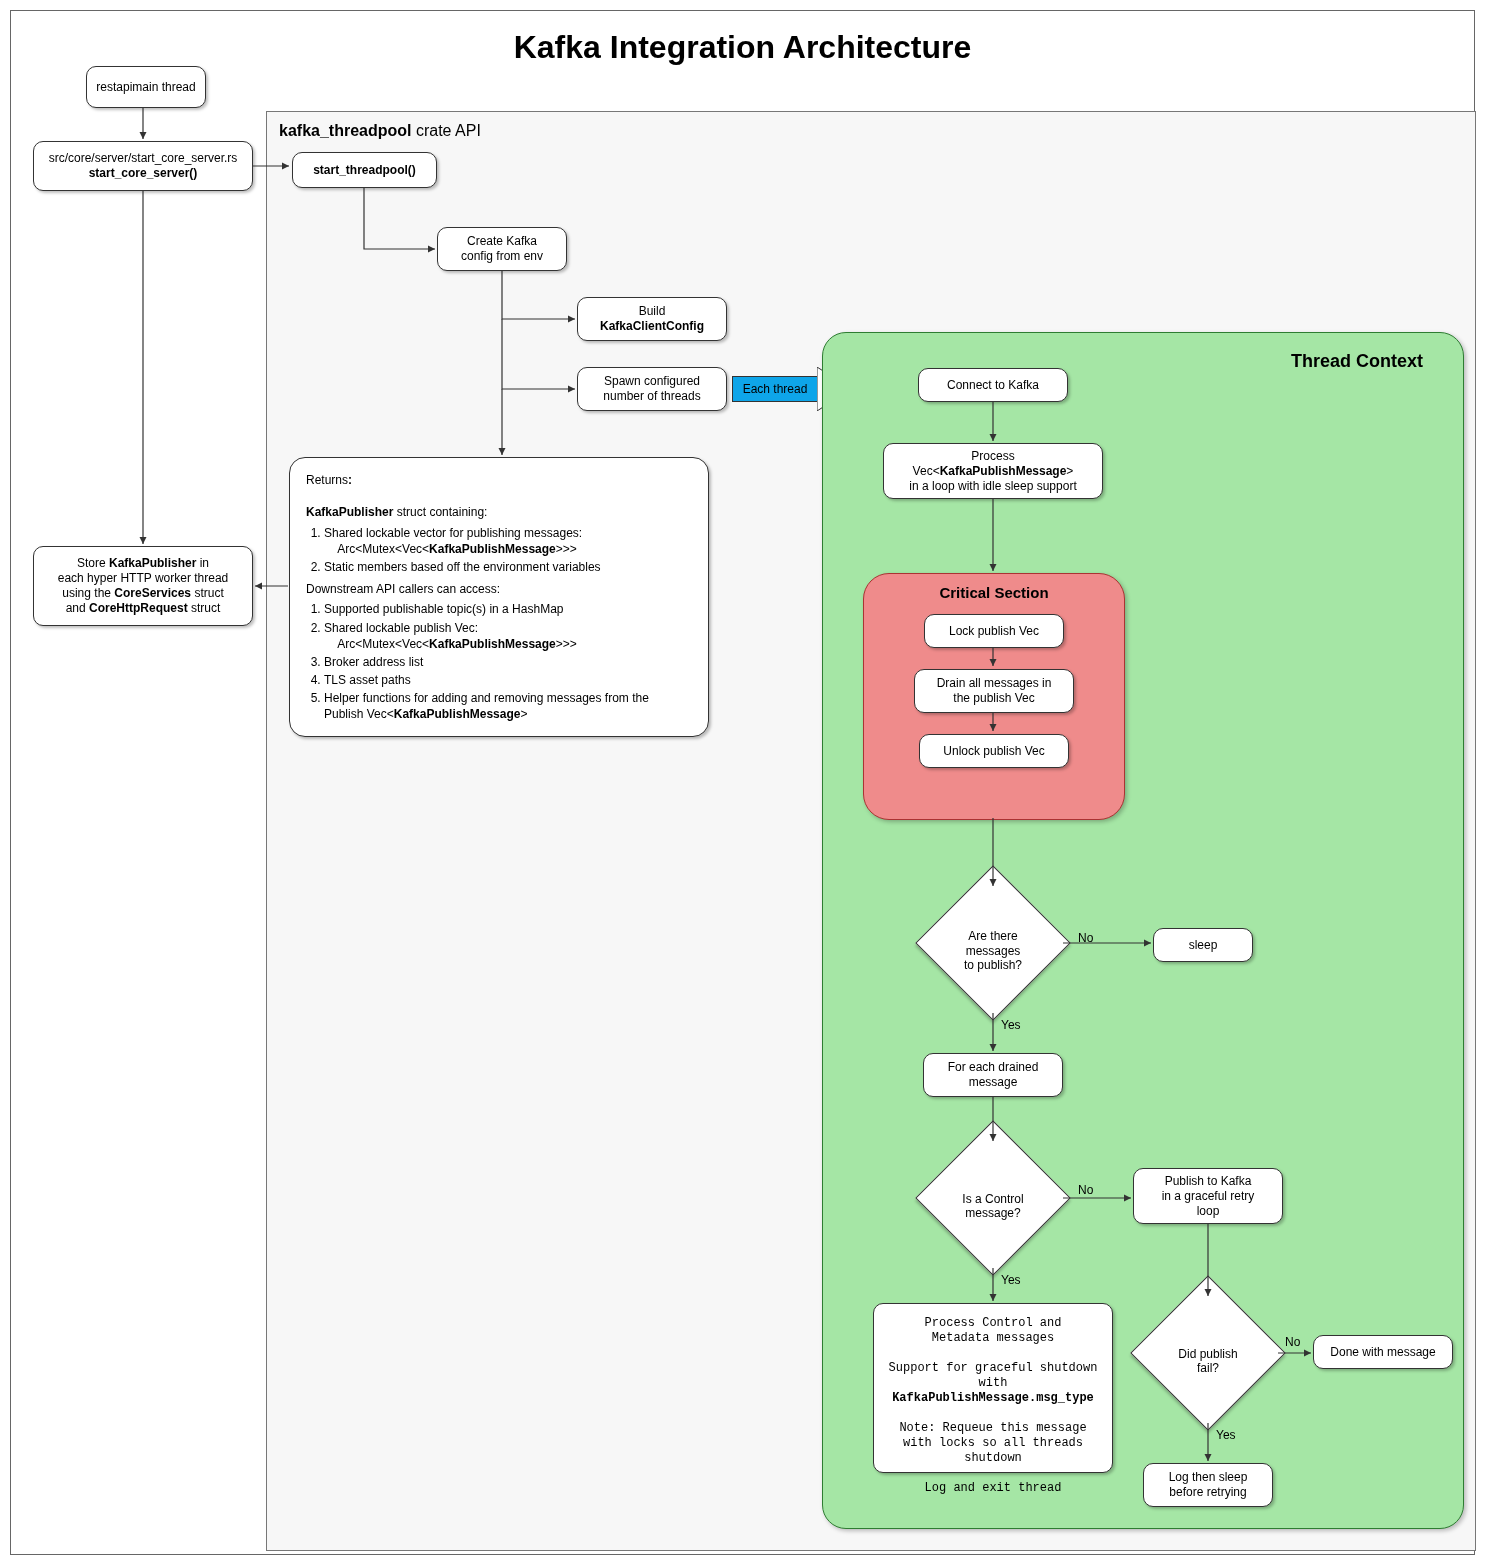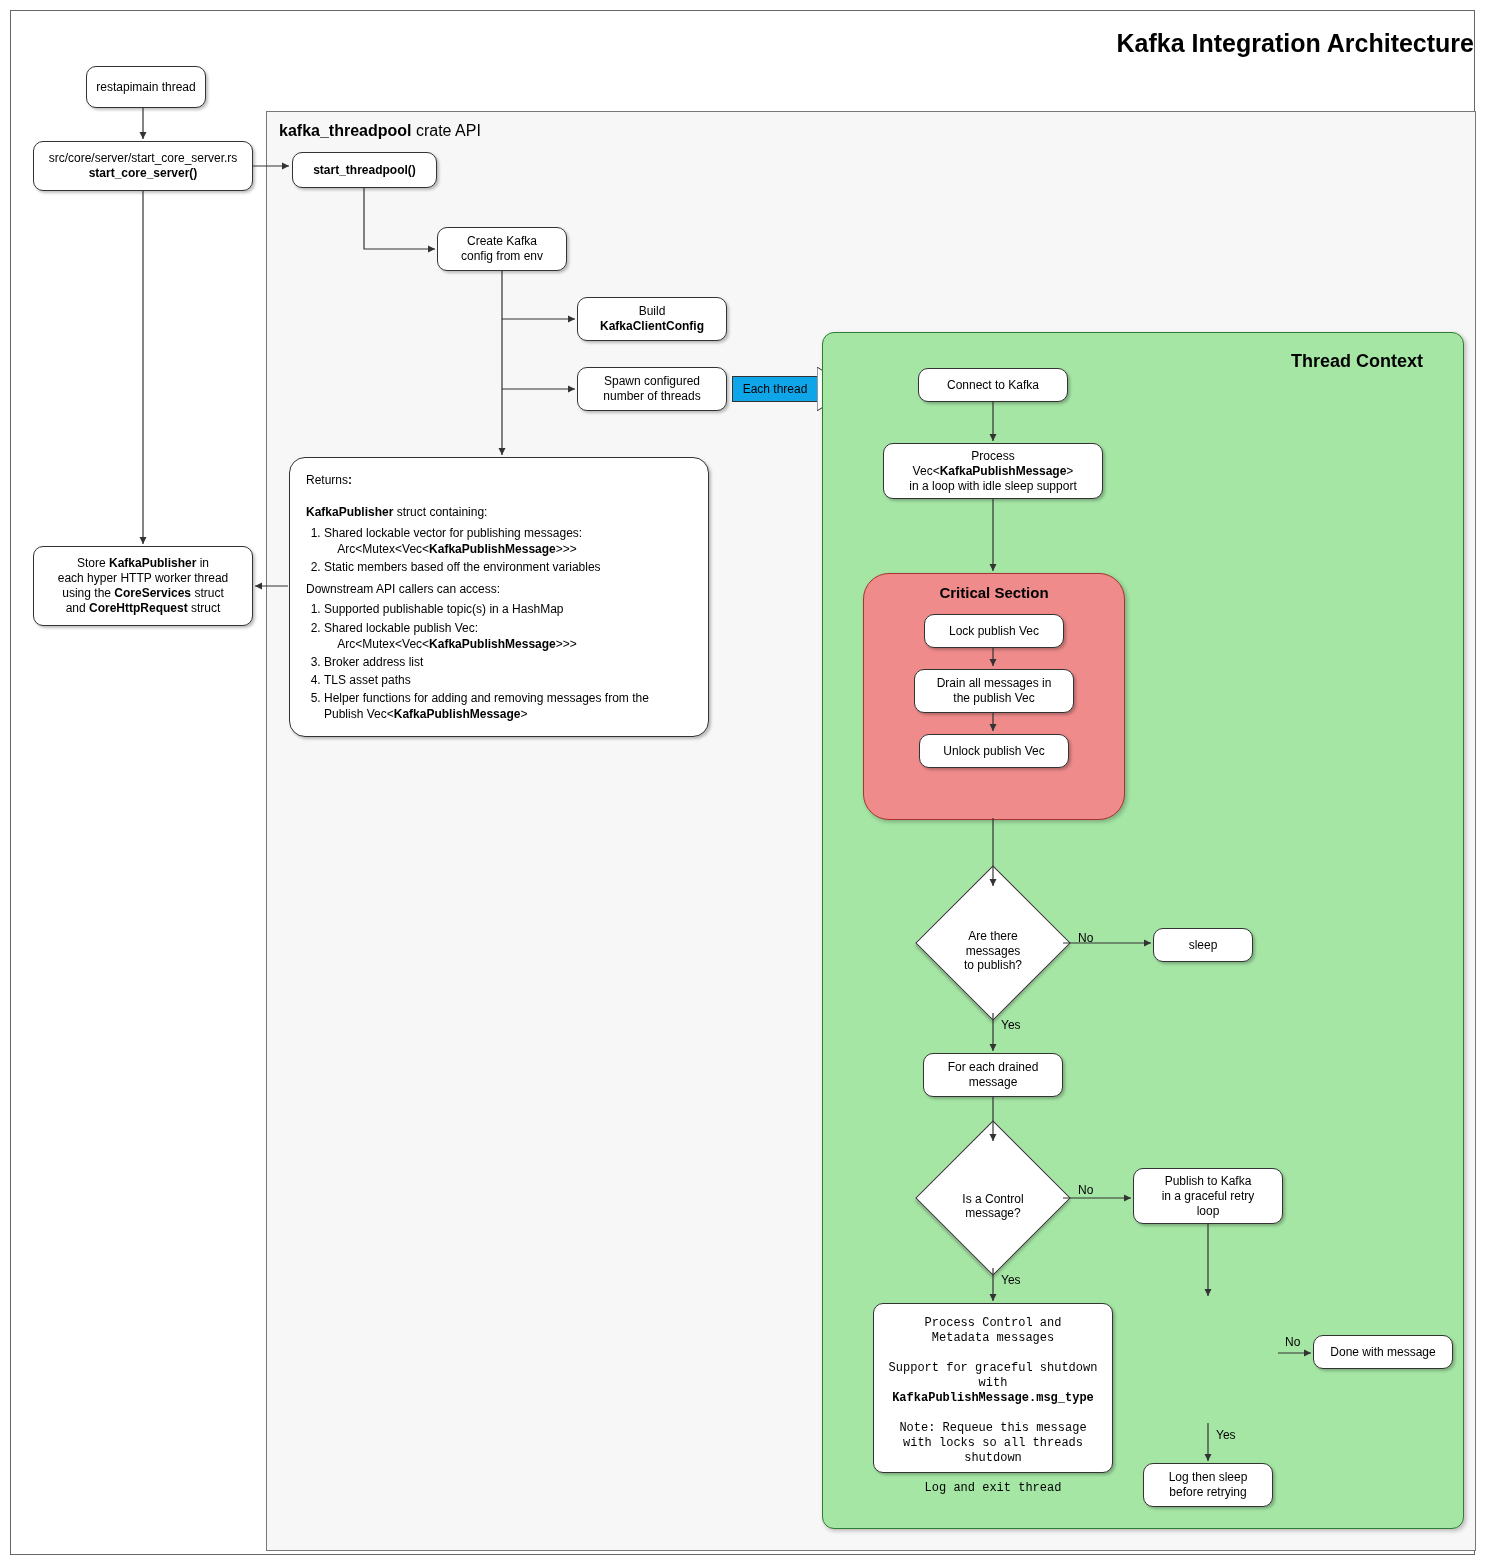--- a/index.html
+++ b/index.html
@@ -16,44 +16,44 @@
   .outer-frame {
     position: absolute;
     left: 10px; top: 10px;
     width: 1465px; height: 1545px;
     border: 1px solid #666;
     box-sizing: border-box;
   }
   .title {
     position: absolute;
     top: 18px; left: 0; width: 100%;
-    text-align: right;
+    text-align: center;
     font-weight: 700;
-    font-size: 25px;
+    font-size: 32px;
   }
   .api-frame {
     position: absolute;
     left: 255px; top: 100px;
     width: 1210px; height: 1440px;
     border: 1px solid #777;
     background: #f7f7f7;
     box-sizing: border-box;
   }
   .api-title {
     position: absolute;
     left: 12px; top: 10px;
     font-size: 16px;
   }
   .thread-ctx {
     position: absolute;
     left: 555px; top: 220px;
     width: 640px; height: 1195px;
     background: #a5e6a5;
     border: 1px solid #2e7d32;
-    border-radius: 12px;
+    border-radius: 24px;
     box-shadow: 2px 2px 4px rgba(0,0,0,0.25);
   }
   .thread-ctx-title {
     position: absolute;
     right: 40px; top: 18px;
     font-weight: 700;
     font-size: 18px;
   }
   .critical {
     position: absolute;
@@ -285,20 +285,29 @@
             </div>
           </div>
         </div>
 
         <div class="box" style="left:310px; top:835px; width:150px; height:56px; flex-direction:column;">
           <div>Publish to Kafka</div>
           <div>in a graceful retry</div>
           <div>loop</div>
         </div>
 
+        <div class="diamond" style="left:330px; top:965px;">
+          <div class="shape"></div>
+          <div class="lab">
+            <div>
+              <span>Did publish</span><br>
+              <span>fail?</span>
+            </div>
+          </div>
+        </div>
 
         <div class="box" style="left:490px; top:1002px; width:140px; height:34px;">Done with message</div>
 
         <div class="box" style="left:320px; top:1130px; width:130px; height:44px; flex-direction:column;">
           <div>Log then sleep</div>
           <div>before retrying</div>
         </div>
 
         <div class="box left" style="left:50px; top:970px; width:240px; height:170px; flex-direction:column; justify-content:flex-start; padding:12px;">
           <div style="text-align:center;width:100%;">Process Control and</div>

